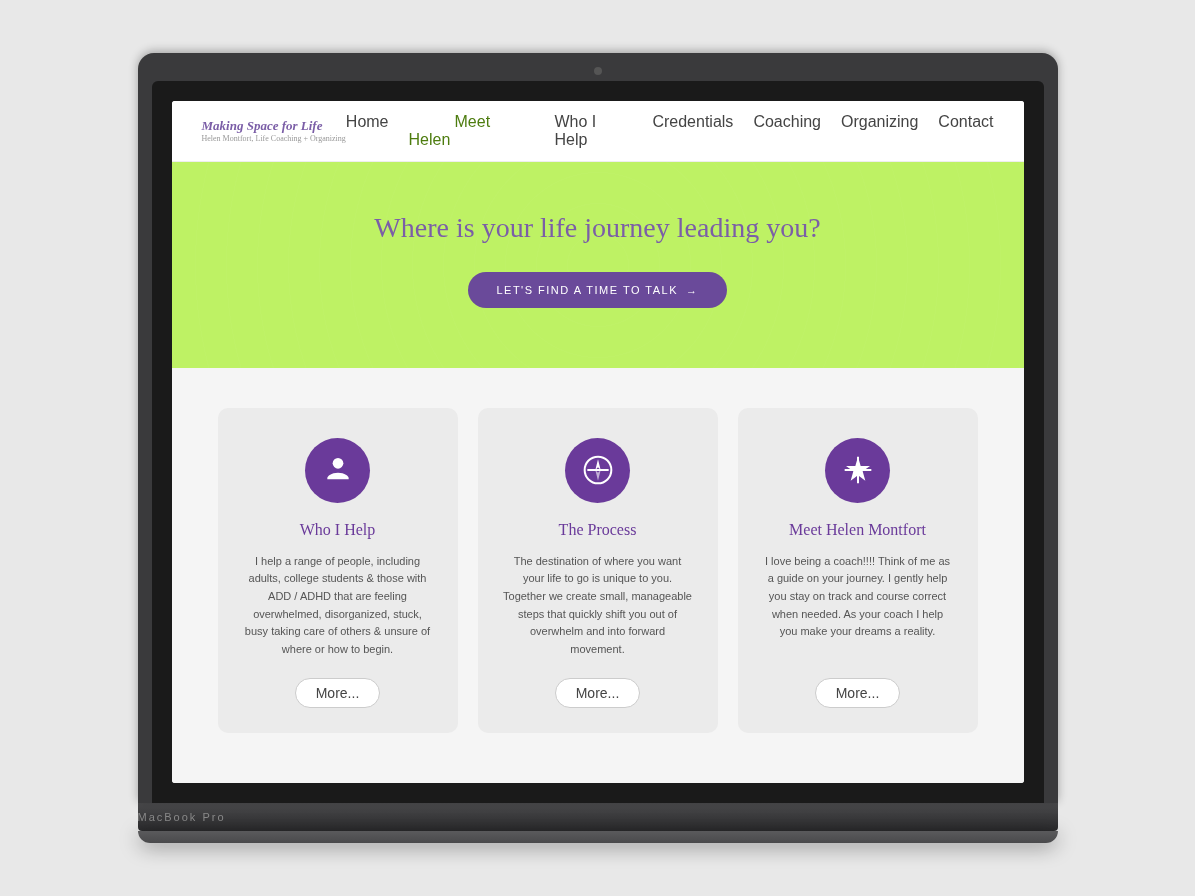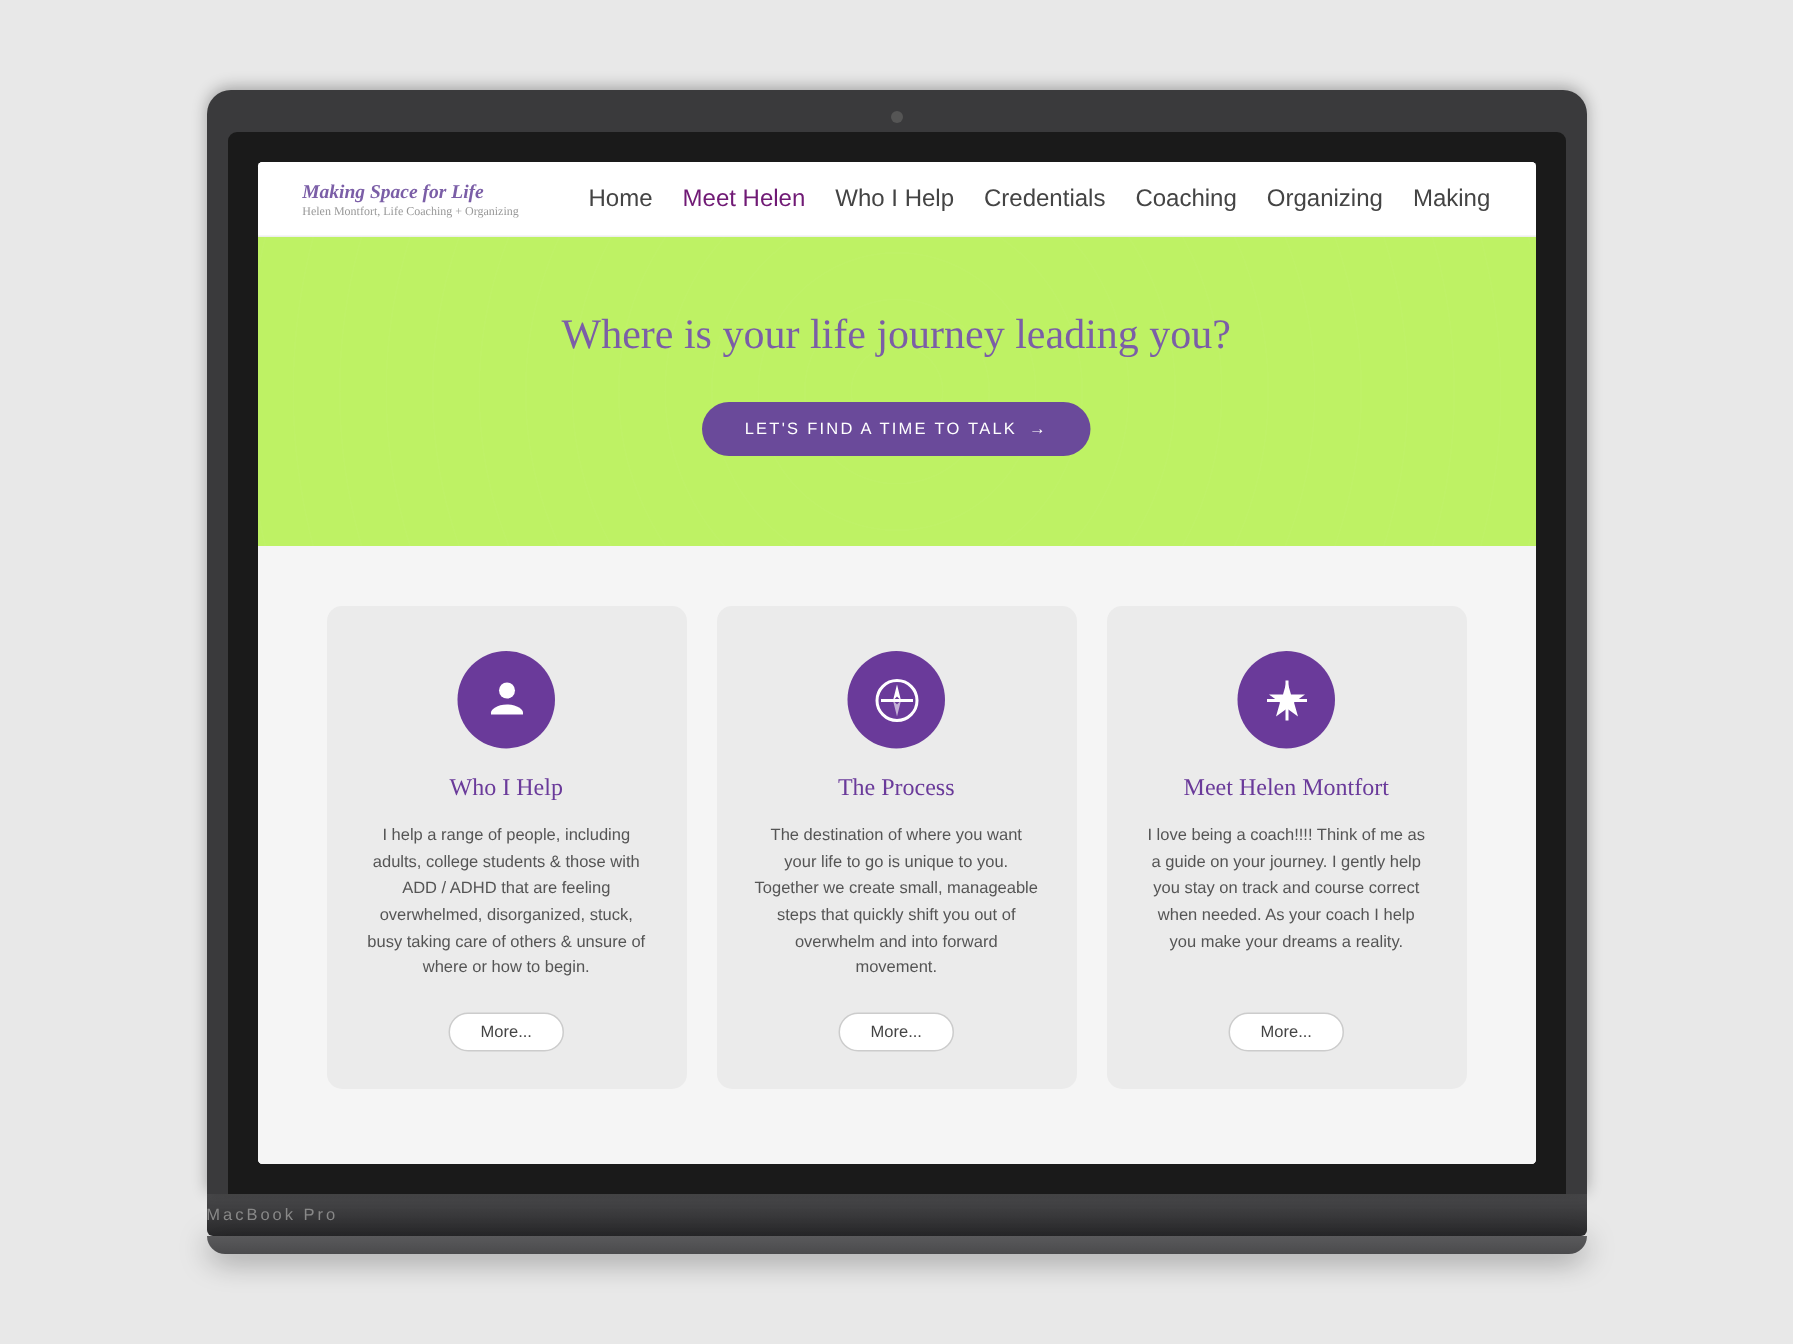--- a/index.html
+++ b/index.html
@@ -104,21 +104,22 @@
     }
 
     .nav-links li a {
       font-size: 16px;
       text-decoration: none;
       color: #444;
       font-family: -apple-system, sans-serif;
     }
 
     .nav-links li a.active {
-      color: #701a75;
+      color: #4d7c0f;
+      margin-left: 46px;
     }
 
     
     .hero {
       background: #bef264;
       padding: 50px 20px 60px;
       text-align: center;
       position: relative;
       overflow: hidden;
     }
@@ -209,21 +210,21 @@
       margin-bottom: 20px;
       flex: 1;
       font-family: -apple-system, sans-serif;
     }
 
     .card-btn {
       border: 1px solid #ccc;
       background: #fff;
       border-radius: 15px;
       padding: 6px 20px;
-      font-size: 11px;
+      font-size: 14px;
       color: #444;
       cursor: pointer;
       font-family: -apple-system, sans-serif;
     }
   </style>
 </head>
 <body>
 
 <div class="laptop-outer">
   <div class="laptop-lid">
@@ -236,21 +237,21 @@
             <div class="logo-main">Making Space for Life</div>
             <div class="logo-sub">Helen Montfort, Life Coaching + Organizing</div>
           </div>
           <ul class="nav-links">
             <li><a href="#">Home</a></li>
             <li><a href="#" class="active">Meet Helen</a></li>
             <li><a href="#">Who I Help</a></li>
             <li><a href="#">Credentials</a></li>
             <li><a href="#">Coaching</a></li>
             <li><a href="#">Organizing</a></li>
-            <li><a href="#">Making</a></li>
+            <li><a href="#">Contact</a></li>
           </ul>
         </nav>
 
         <section class="hero">
           <h1 class="hero-title">Where is your life journey leading you?</h1>
           <button class="hero-cta">
             <span>LET'S FIND A TIME TO TALK</span>
             <span>→</span>
           </button>
         </section>

